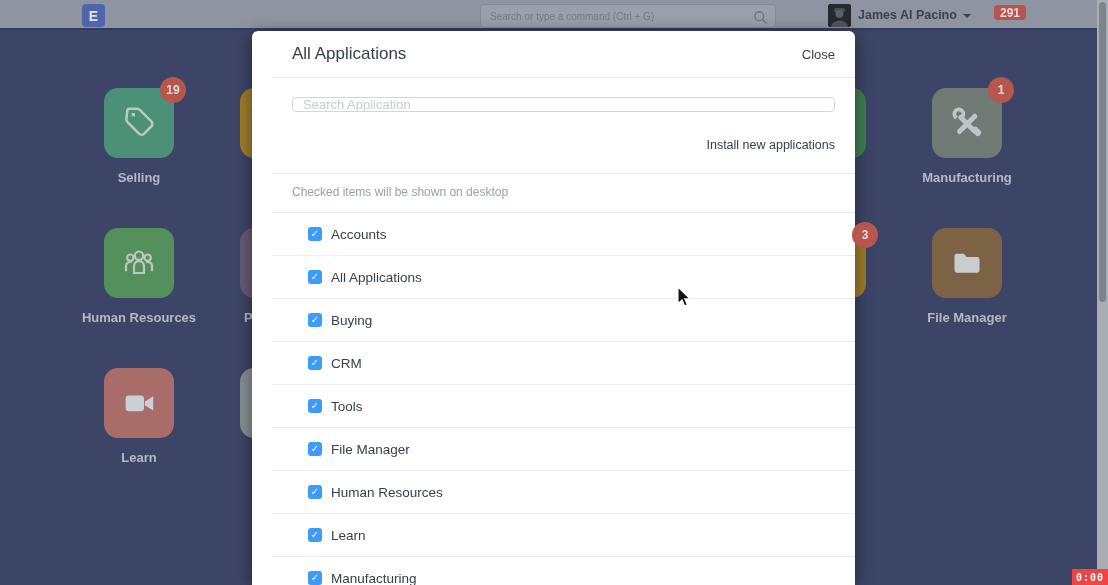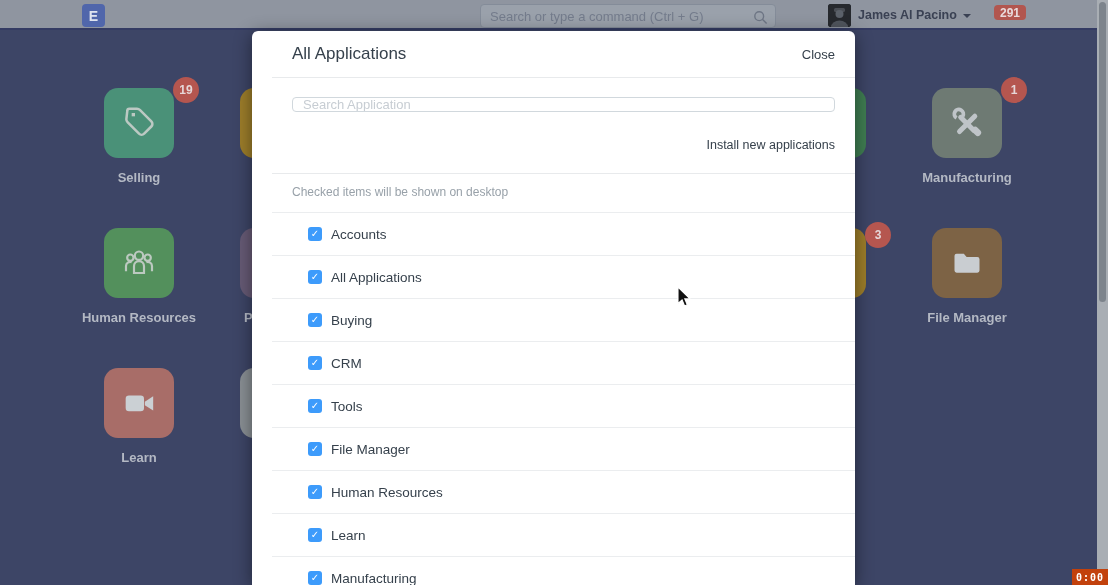--- a/index.html
+++ b/index.html
@@ -8,42 +8,42 @@
 
   
   .navbar { position:absolute; left:0; top:0; width:1108px; height:30px;
             background:#8f95a0; border-bottom:2px solid #343b63; z-index:2; }
   .logo { position:absolute; left:82px; top:4px; width:23px; height:23px; border-radius:4px;
           background:#5066ab; color:#dfe3ef; font-size:14px; font-weight:bold;
           display:flex; align-items:center; justify-content:center; cursor:pointer; }
   .nav-search { position:absolute; left:480px; top:4px; width:296px; height:24px;
                 background:#9aa1ab; border:1px solid #848c99; border-radius:4px; }
   .nav-search input { width:100%; height:100%; background:transparent; border:none; outline:none;
-                      padding:0 30px 0 9px; font-size:13px; font-family:"Liberation Sans",sans-serif; color:#3c4254; }
+                      padding:0 30px 0 9px; font-size:10px; font-family:"Liberation Sans",sans-serif; color:#3c4254; }
   .nav-search input::placeholder { color:#747c8c; opacity:1; }
   .nav-search svg { position:absolute; right:7px; top:5px; }
   .avatar { position:absolute; left:828px; top:4px; width:23px; height:23px; border-radius:3px;
             background:#26292e; overflow:hidden; cursor:pointer; }
   .user-name { position:absolute; left:858px; top:0; height:30px; line-height:31px;
                font-size:12.5px; font-weight:bold; color:#3a4153; cursor:pointer; }
   .user-caret { display:inline-block; width:0; height:0; border-left:4px solid transparent;
                 border-right:4px solid transparent; border-top:4px solid #3a4153;
                 margin-left:6px; vertical-align:middle; }
   .notif-badge { position:absolute; left:994px; top:5px; min-width:32px; height:15px; border-radius:4px;
                  background:#b2564f; color:#e9dadb; font-size:12px; font-weight:bold;
                  display:flex; align-items:center; justify-content:center; padding:0 6px; cursor:pointer; }
 
   
   .dicon { position:absolute; width:70px; height:70px; border-radius:14px; cursor:pointer;
            display:flex; align-items:center; justify-content:center; }
   .dlabel { position:absolute; width:140px; text-align:center; font-size:13px; font-weight:bold;
             color:#b4b9c4; }
   .dbadge { position:absolute; width:26px; height:26px; border-radius:50%; background:#b5564f;
             color:#e6d7d8; font-size:12px; font-weight:bold; display:flex; align-items:center;
-            justify-content:center; z-index:1;margin-left:13px; }
+            justify-content:center; z-index:1; }
   .dbadge.high { z-index:4; }
 
   
   .modal { position:absolute; left:252px; top:31px; width:603px; height:554px; background:#ffffff;
            border-radius:6px 6px 0 0; box-shadow:0 3px 18px rgba(0,0,0,0.45); z-index:3;padding-left:20px; }
   .modal-header { height:47px; padding:0 20px; display:flex; align-items:center;
                   justify-content:space-between; border-bottom:1px solid #e8eaec; }
   .modal-title { font-size:17px; color:#36414c; }
   .modal-close { font-size:13px; color:#36414c; cursor:pointer; }
   .modal-body { padding:17px 20px 0 20px; }
@@ -62,21 +62,21 @@
               display:flex; align-items:center; justify-content:center; color:#ffffff;
               font-size:10px; line-height:14px; cursor:pointer; flex:0 0 auto; }
   .app-label { font-size:13.5px; color:#36414c; }
 
   
   .scroll-track { position:absolute; right:0; top:0; width:11px; height:585px; background:#a9aeb4; z-index:5; }
   .scroll-thumb { position:absolute; left:2px; top:2px; width:7px; height:300px; border-radius:4px;
                   background:#7d848c; cursor:pointer; }
 
   
-  .timer { position:absolute; right:0; bottom:0; width:36px; height:16px; background:#c2410c;
+  .timer { position:absolute; right:0; bottom:0; width:36px; height:16px; background:#ef4444;
            color:#ffffff; font-family:"DejaVu Sans Mono", monospace; font-size:10px; font-weight:bold;
            display:flex; align-items:center; justify-content:center; letter-spacing:1px; z-index:6; }
   .cursor { position:absolute; left:677px; top:286px; z-index:7; pointer-events:none; }
 </style>
 </head>
 <body>
 
 <div class="navbar">
   <div class="logo" style="background-color: rgb(80, 102, 171);">E</div>
 

